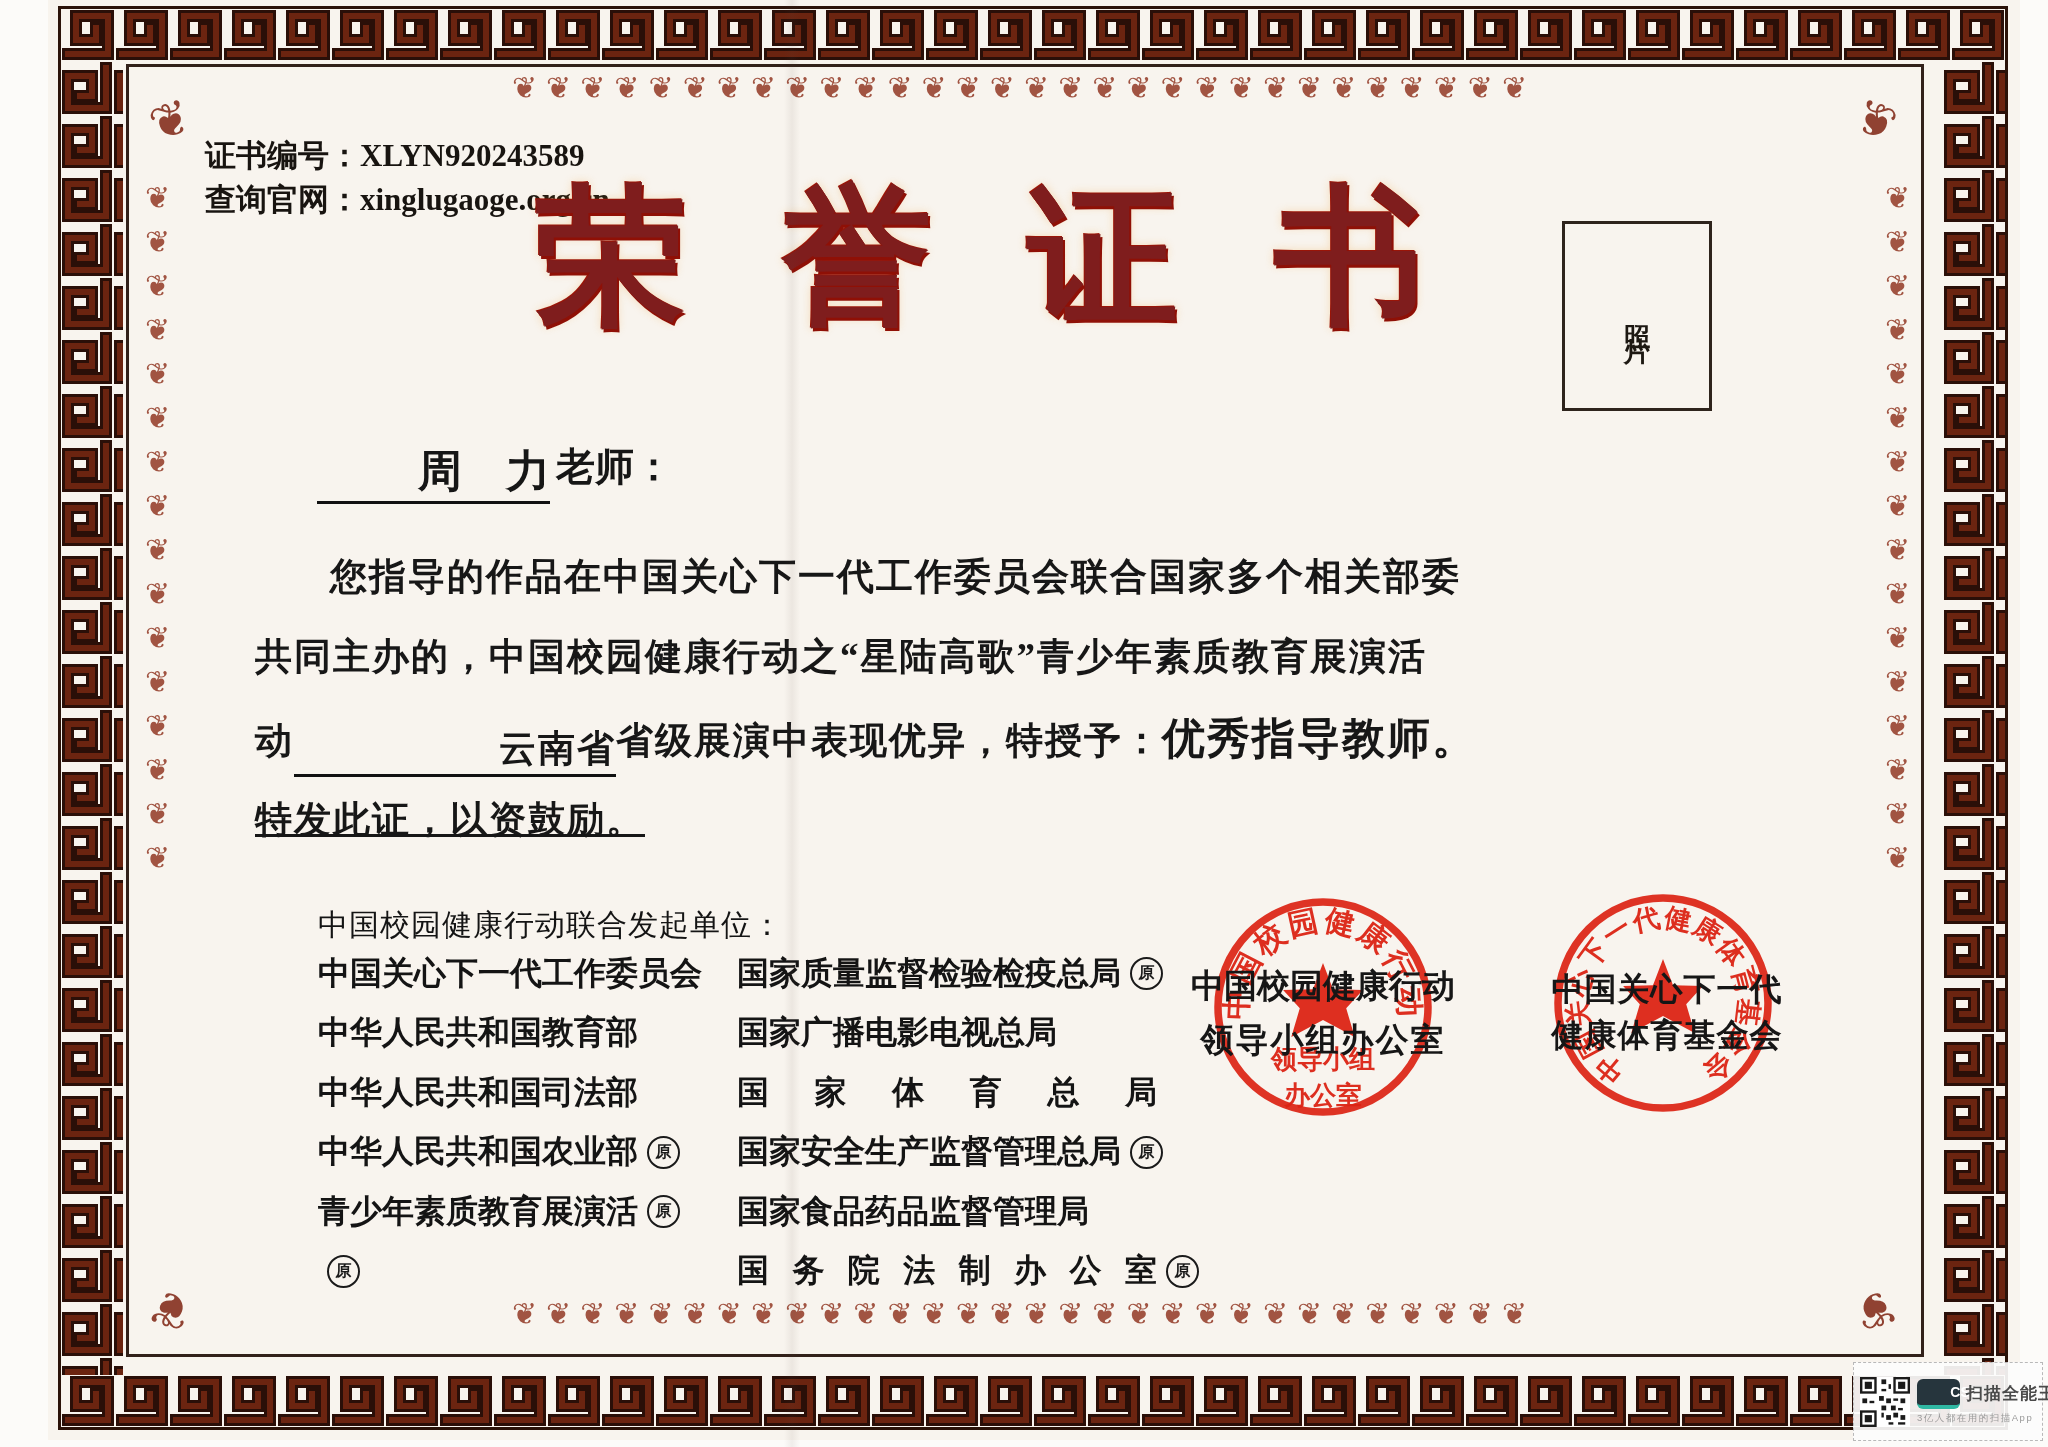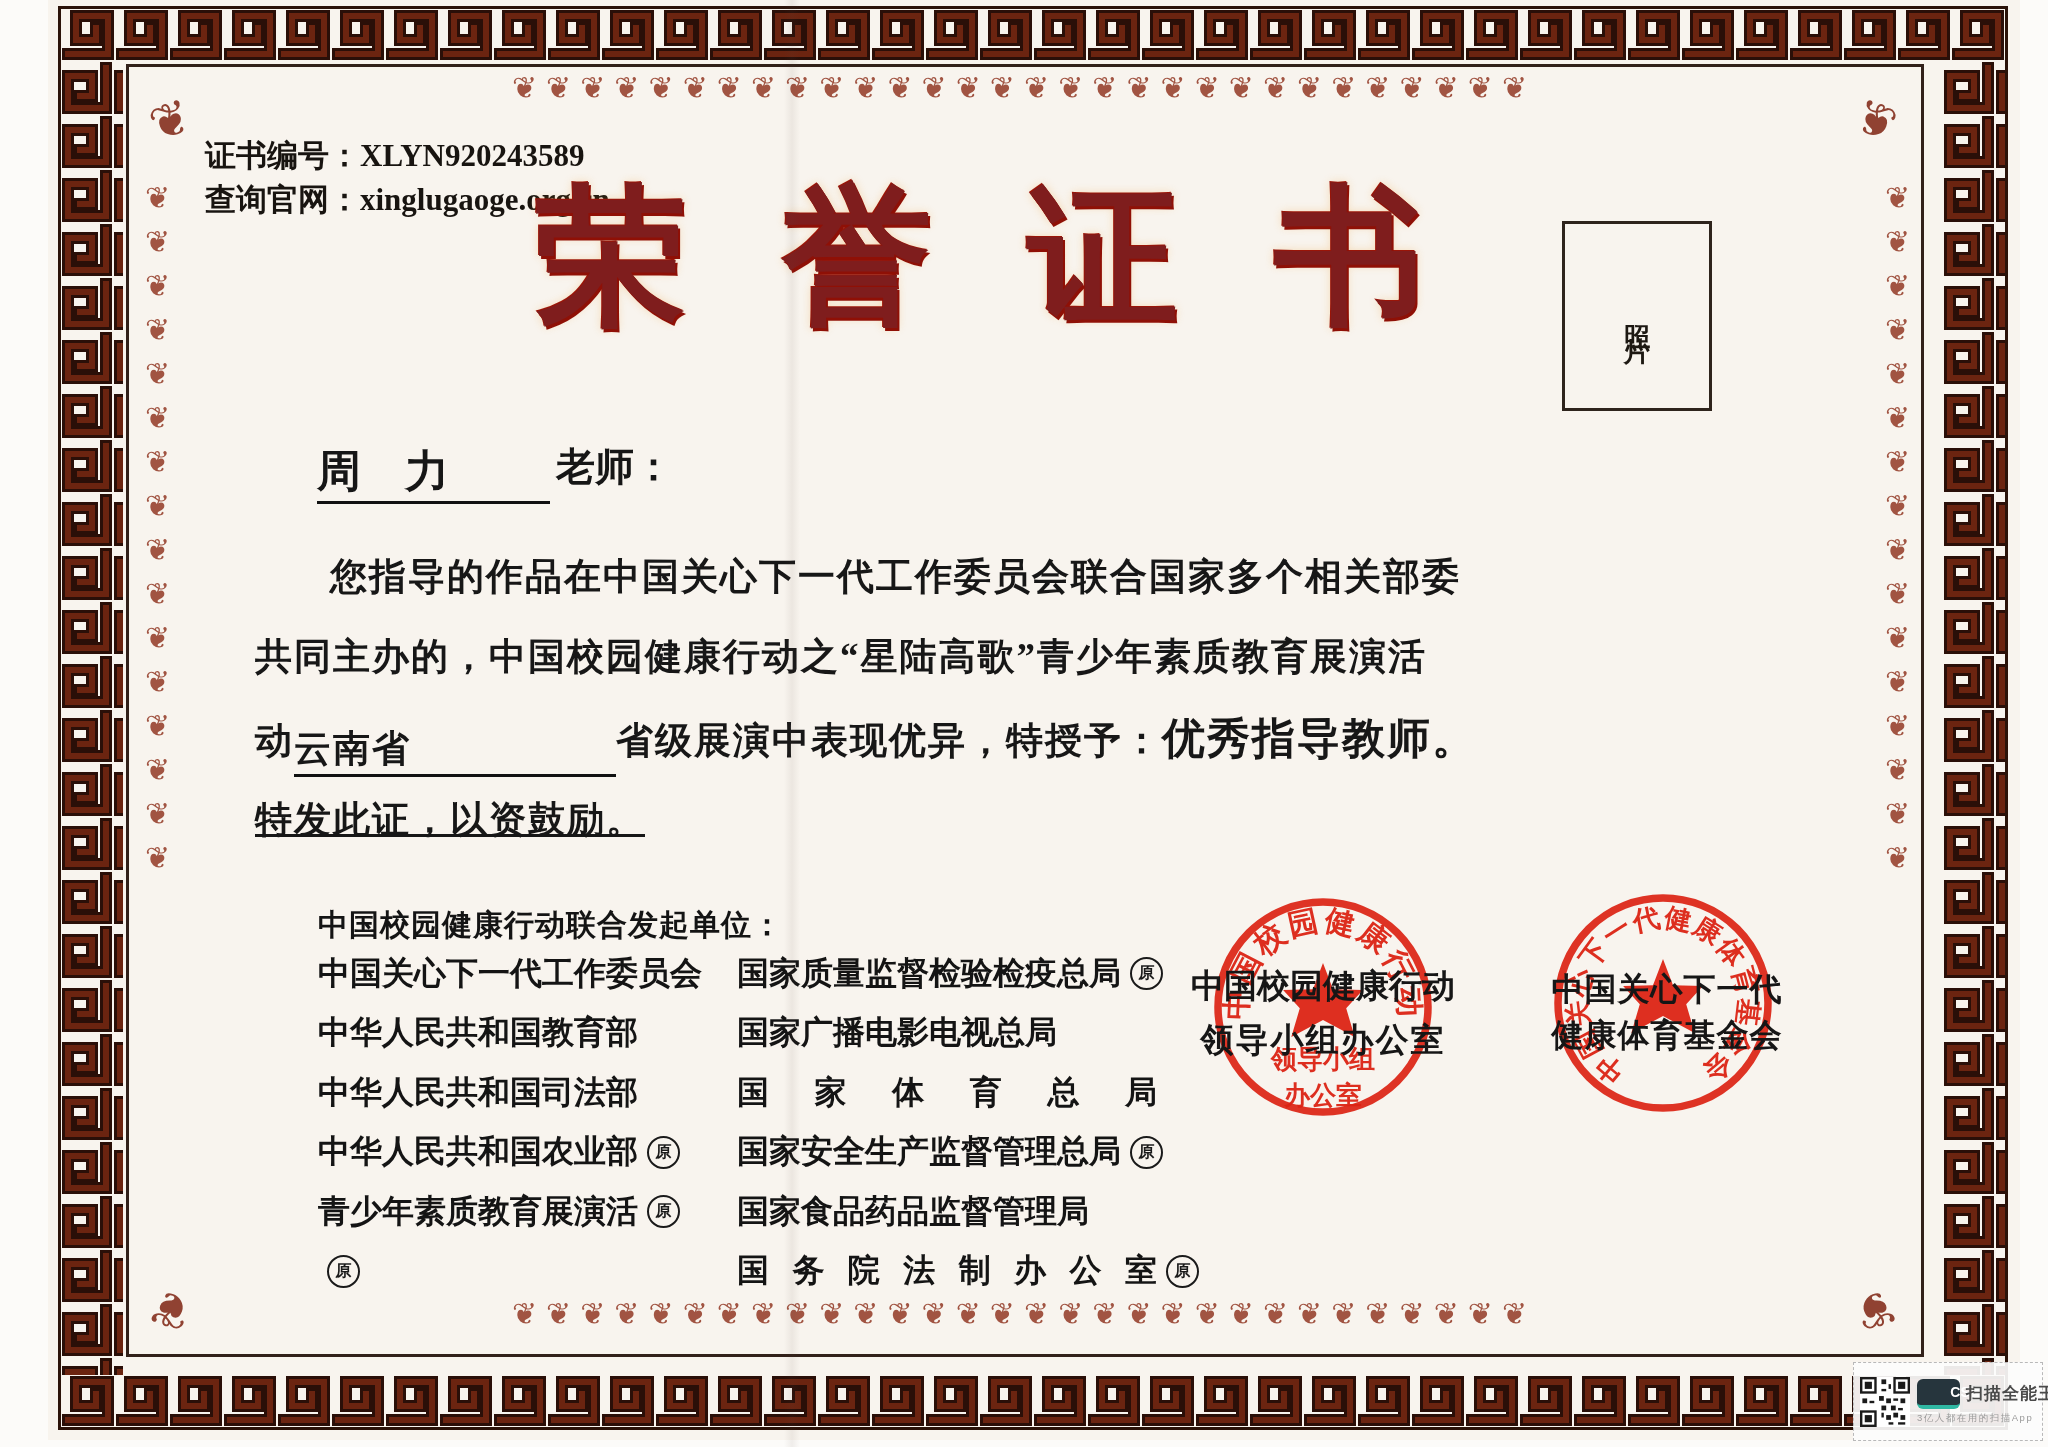--- a/index.html
+++ b/index.html
@@ -31,33 +31,33 @@
   
   .title{position:absolute;left:80px;top:158px;width:1800px;text-align:center;
          font-size:150px;font-weight:700;color:#7f1d1d;letter-spacing:96px;padding-left:96px;box-sizing:border-box;
          text-shadow:2px 3px 0 #8f1006,-1px -1px 0 #9a1508,0 0 10px rgba(240,150,30,.30);white-space:nowrap;}
   
   .photo{position:absolute;left:1562px;top:221px;width:150px;height:190px;border:3px solid #2e241c;box-sizing:border-box;
          display:flex;align-items:center;justify-content:center;}
   .photo span{writing-mode:vertical-rl;font-size:27px;letter-spacing:12px;color:#1d1812;font-weight:600;}
   
   .recipient{position:absolute;left:317px;top:440px;white-space:nowrap;}
-  .blank{display:inline-block;border-bottom:3px solid #111;text-align:left;vertical-align:-6px;}
+  .blank{display:inline-block;border-bottom:3px solid #111;text-align:right;vertical-align:-6px;}
   .name-blank{width:233px;font-size:44px;font-weight:700;color:#161616;}
   .recipient .suffix{font-size:39px;font-weight:700;color:#161616;margin-left:6px;}
   
   .bodyline{position:absolute;color:#171717;font-weight:600;font-size:37px;letter-spacing:2px;white-space:nowrap;}
   .line1{left:330px;top:552px;}
   .line2{left:255px;top:632px;}
   .line3{left:255px;top:710px;}
   .line4{left:255px;top:795px;text-decoration:underline;}
   .prov-blank{width:322px;font-size:37px;font-weight:700;vertical-align:-8px;}
   .award{font-size:43px;font-weight:800;letter-spacing:2px;}
   
-  .sp-header{position:absolute;left:318px;top:905px;font-size:30px;font-weight:700;color:#141414;letter-spacing:1px;}
+  .sp-header{position:absolute;left:318px;top:905px;font-size:30px;font-weight:400;color:#141414;letter-spacing:1px;}
   .sp-col{position:absolute;top:948px;display:flex;flex-direction:column;gap:8px;}
   .sp-left{left:318px;width:430px;}
   .sp-right{left:737px;width:470px;}
   .org-row{height:51.5px;display:flex;align-items:center;font-size:32px;font-weight:700;color:#141414;white-space:nowrap;}
   .org-spread{display:flex;justify-content:space-between;width:420px;}
   .org-badge{display:inline-flex;align-items:center;justify-content:center;width:29px;height:29px;border:2px solid #1a1a1a;
              border-radius:50%;font-size:16px;font-weight:700;margin-left:9px;flex:0 0 auto;color:#1a1a1a;}
   
   .stamp{position:absolute;width:270px;height:270px;}
   .stamp-1{left:1188px;top:872px;}

